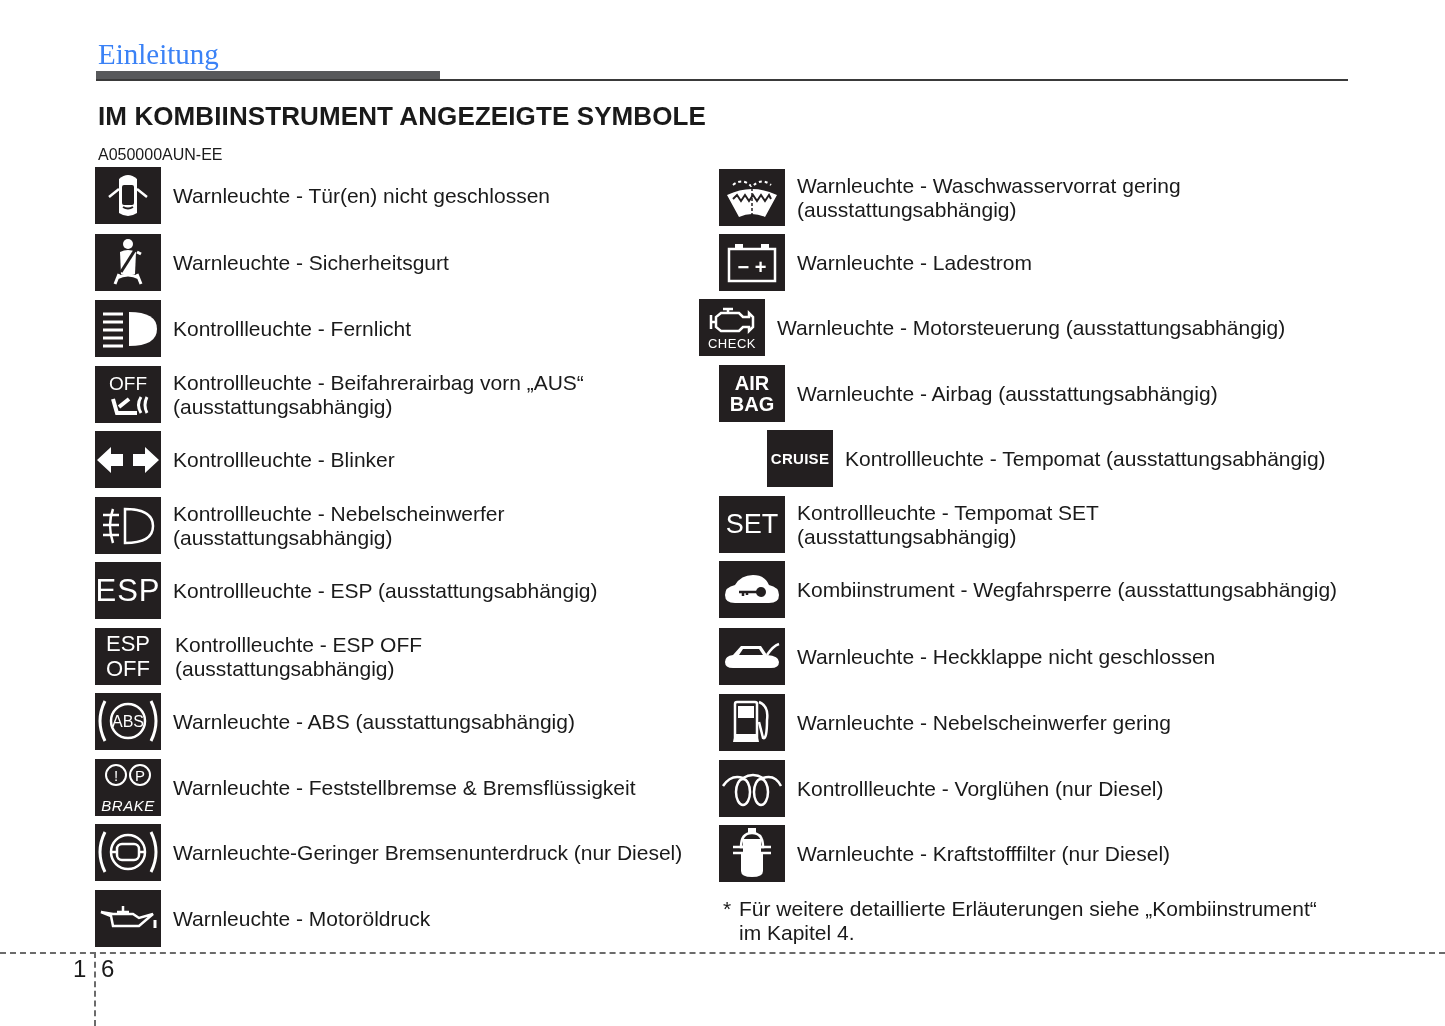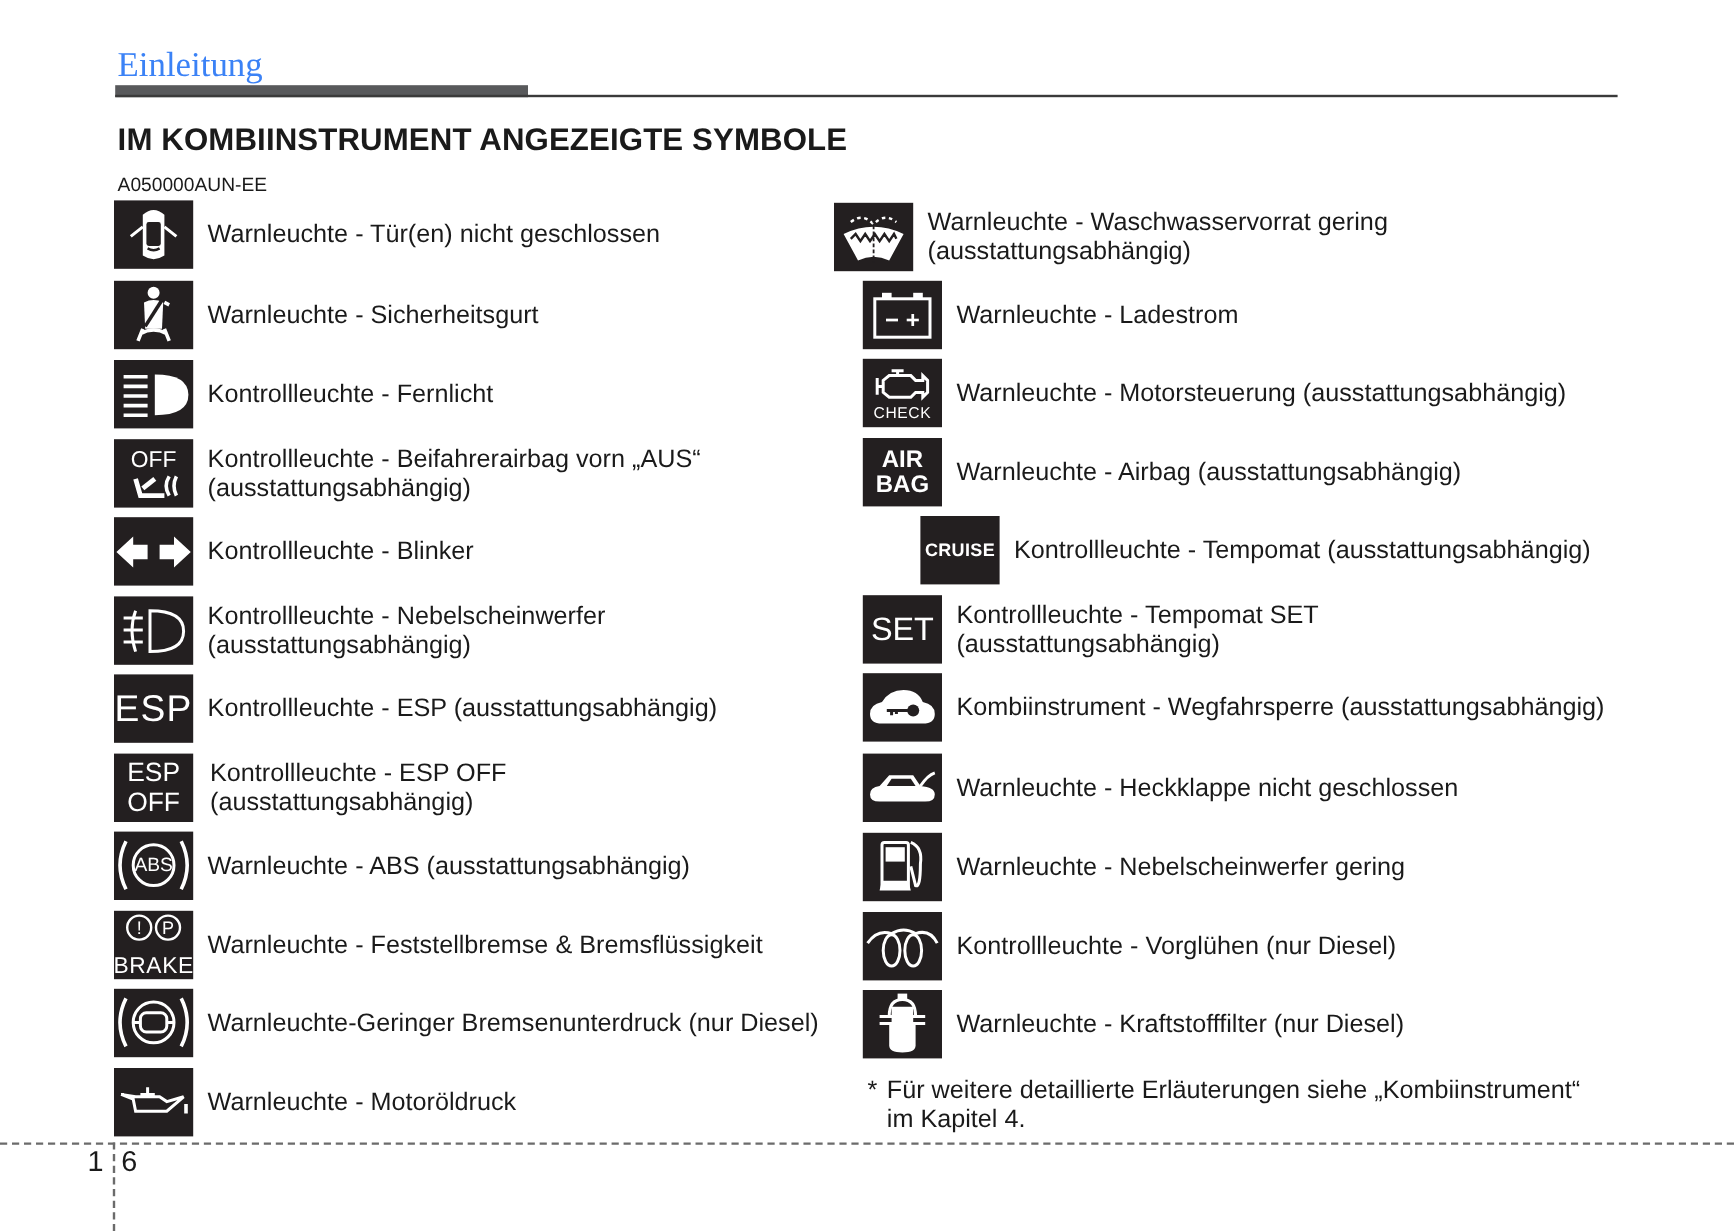--- a/index.html
+++ b/index.html
@@ -133,21 +133,21 @@
   </div>
   <div class="entry-text">Warnleuchte - ABS (ausstattungsabhängig)</div>
 </div>
 
 <div class="entry" style="left:95px; top:759px;">
   <div class="icon-box" style="flex-direction:column;">
     <div style="display:flex; gap:2px; margin-top:2px;">
       <span class="icon-txt" style="font-size:15px; border:2px solid #fff; border-radius:50%; width:18px; height:18px; display:inline-flex; align-items:center; justify-content:center;">!</span>
       <span class="icon-txt" style="font-size:15px; border:2px solid #fff; border-radius:50%; width:18px; height:18px; display:inline-flex; align-items:center; justify-content:center;">P</span>
     </div>
-    <div class="icon-txt" style="font-size:19px; margin-top:12px; letter-spacing:0.5px;">BRAKE</div>
+    <div class="icon-txt" style="font-size:15px; margin-top:12px; letter-spacing:0.5px;font-style:italic;">BRAKE</div>
   </div>
   <div class="entry-text">Warnleuchte - Feststellbremse &amp; Bremsflüssigkeit</div>
 </div>
 
 <div class="entry" style="left:95px; top:824px;">
   <div class="icon-box">
     <svg width="66" height="57" viewBox="0 0 66 57">
       <circle cx="33" cy="28" r="17" stroke="#fff" stroke-width="2.5" fill="none"></circle>
       <rect x="22" y="20" width="22" height="16" rx="5" stroke="#fff" stroke-width="2.5" fill="none"></rect>
       <path d="M16 28 H22 M44 28 H50" stroke="#fff" stroke-width="2.5"></path>
@@ -161,21 +161,21 @@
   <div class="icon-box">
     <svg width="66" height="57" viewBox="0 0 66 57">
       <path d="M22 22 H34 M28 16 V22" stroke="#fff" stroke-width="2.5"></path>
       <path d="M6 22 L16 26 L18 36 L44 36 L58 24 L44 28 L38 24 L18 24 Z" stroke="#fff" stroke-width="2.5" fill="none"></path>
       <path d="M60 30 L60 38" stroke="#fff" stroke-width="3"></path>
     </svg>
   </div>
   <div class="entry-text">Warnleuchte - Motoröldruck</div>
 </div>
 
-<div class="entry" style="left:695px; top:169px;">
+<div class="entry" style="left:719px; top:169px;">
   <div class="icon-box">
     <svg width="66" height="57" viewBox="0 0 66 57">
       <path d="M14 16 Q24 8 33 18 Q42 8 52 16" stroke="#fff" stroke-width="2" stroke-dasharray="3 3" fill="none"></path>
       <path d="M8 26 Q33 14 58 26 L46 48 Q33 42 20 48 Z" fill="#fff"></path>
       <path d="M14 30 L18 26 L22 32 L26 26 L30 32 L34 26 L38 32 L42 26 L46 32 L50 26 L52 30" stroke="#231f20" stroke-width="2" fill="none"></path>
       <path d="M33 14 V50" stroke="#231f20" stroke-width="1.5" stroke-dasharray="3 2"></path>
     </svg>
   </div>
   <div class="entry-text">Warnleuchte - Waschwasservorrat gering
 (ausstattungsabhängig)</div>
@@ -186,21 +186,21 @@
     <svg width="66" height="57" viewBox="0 0 66 57" style="position:absolute; left:0; top:0;">
       <rect x="16" y="10" width="8" height="5" fill="#fff"></rect>
       <rect x="42" y="10" width="8" height="5" fill="#fff"></rect>
       <rect x="10" y="15" width="46" height="32" stroke="#fff" stroke-width="2.5" fill="none"></rect>
     </svg>
     <div class="icon-txt" style="font-size:20px; position:relative; margin-top:8px; font-weight:bold;">− +</div>
   </div>
   <div class="entry-text">Warnleuchte - Ladestrom</div>
 </div>
 
-<div class="entry" style="left:719px; top:299px;">
+<div class="entry" style="left:699px; top:299px;">
   <div class="icon-box" style="flex-direction:column;">
     <svg width="54" height="30" viewBox="0 0 54 30">
       <path d="M18 4 H28 M23 4 V8" stroke="#fff" stroke-width="2.5"></path>
       <path d="M6 10 V24 M6 17 H11 L11 12 L16 8 L34 8 L38 12 L44 12 L44 8 L48 12 L48 22 L44 26 L44 22 L38 22 L34 26 L16 26 L11 22 L11 17" stroke="#fff" stroke-width="2.5" fill="none"></path>
     </svg>
     <div class="icon-txt" style="font-size:13px; margin-top:2px; letter-spacing:0.5px;">CHECK</div>
   </div>
   <div class="entry-text">Warnleuchte - Motorsteuerung (ausstattungsabhängig)</div>
 </div>
 

